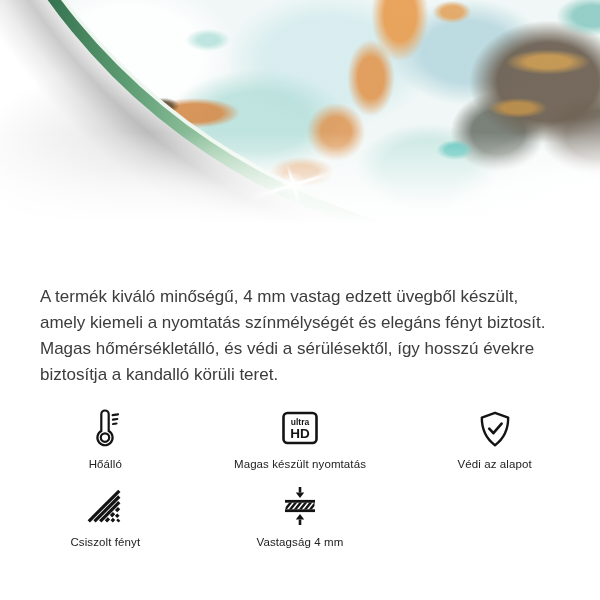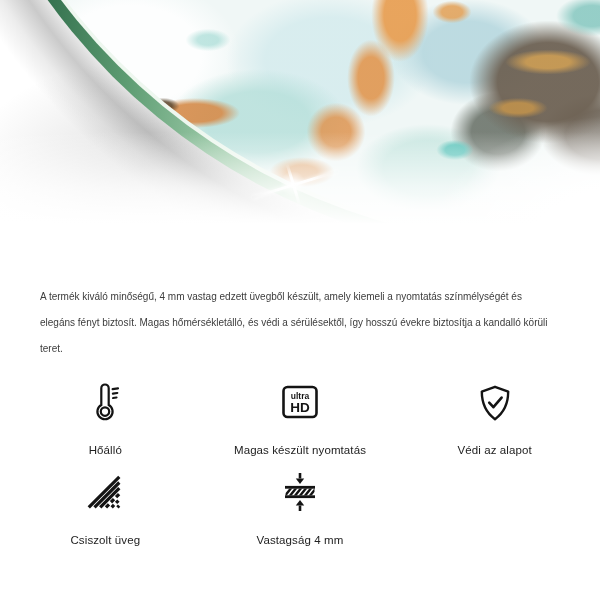--- a/index.html
+++ b/index.html
@@ -64,27 +64,27 @@
     transform:rotate(-17deg);}
   .hero-fade{
     background:
       radial-gradient(ellipse 280px 180px at 625px 245px, #fff 32%, rgba(255,255,255,0) 72%),
       linear-gradient(to bottom, rgba(255,255,255,0) 0 132px, rgba(255,255,255,.72) 188px, #fff 224px);
   }
 
   
   .title{margin:8px 40px 0 40px;font-family:"Liberation Serif",serif;font-weight:400;
          font-size:30px;line-height:35px;color:#1b1b1b;letter-spacing:.2px;}
-  .desc{margin:11px 40px 0 40px;max-width:508px;font-size:10px;line-height:26px;color:#3c3c3c;}
+  .desc{margin:11px 40px 0 40px;max-width:508px;font-size:17px;line-height:26px;color:#3c3c3c;}
 
   
   .features{margin:16px 8px 0 8px;display:grid;grid-template-columns:repeat(3,1fr);row-gap:12px;}
   .feature{display:flex;flex-direction:column;align-items:center;}
   .icon-box{height:46px;display:flex;align-items:flex-end;justify-content:center;}
-  .feature-label{margin-top:20px;font-size:11.5px;color:#222;letter-spacing:.1px;text-align:left;}
+  .feature-label{margin-top:8px;font-size:11.5px;color:#222;letter-spacing:.1px;text-align:left;}
   .feature svg{display:block;}
 </style>
 </head>
 <body>
 
 <div class="page">
 
   <div class="hero">
     <div class="layer page-shadow"></div>
     <div class="layer disc-shadow"></div>
@@ -144,21 +144,21 @@
       <div class="icon-box">
         <svg width="42" height="42" viewBox="0 0 44 44" stroke="#141414" stroke-width="3.4" fill="none">
           <path d="M5 37 L37 5"></path>
           <path d="M11 37 L37 11"></path>
           <path d="M17 37 L37 17"></path>
           <path d="M23 37 L37 23" stroke-dasharray="4.5 3"></path>
           <path d="M29 37 L37 29" stroke-dasharray="3.5 3"></path>
           <path d="M35 37 L37 35" stroke-dasharray="2.5 2.5"></path>
         </svg>
       </div>
-      <div class="feature-label">Csiszolt üveg</div>
+      <div class="feature-label">Csiszolt fényt</div>
     </div>
 
     <div class="feature">
       <div class="icon-box">
         <svg width="44" height="44" viewBox="0 0 44 44">
           <path d="M22 3 V8.5" stroke="#141414" stroke-width="2.6"></path>
           <path d="M17.8 8.5 L26.2 8.5 L22 14 Z" fill="#141414"></path>
           <path d="M7 17.3 H37" stroke="#141414" stroke-width="2.8"></path>
           <path d="M7 26.7 H37" stroke="#141414" stroke-width="2.8"></path>
           <g stroke="#141414" stroke-width="2.4" clip-path="url(#barclip)">

